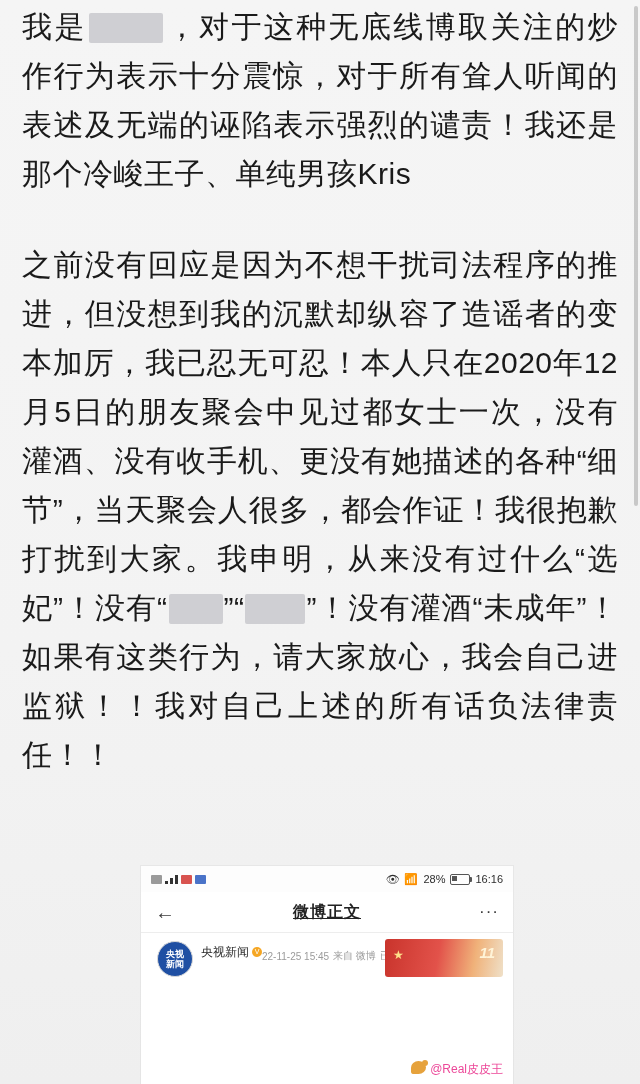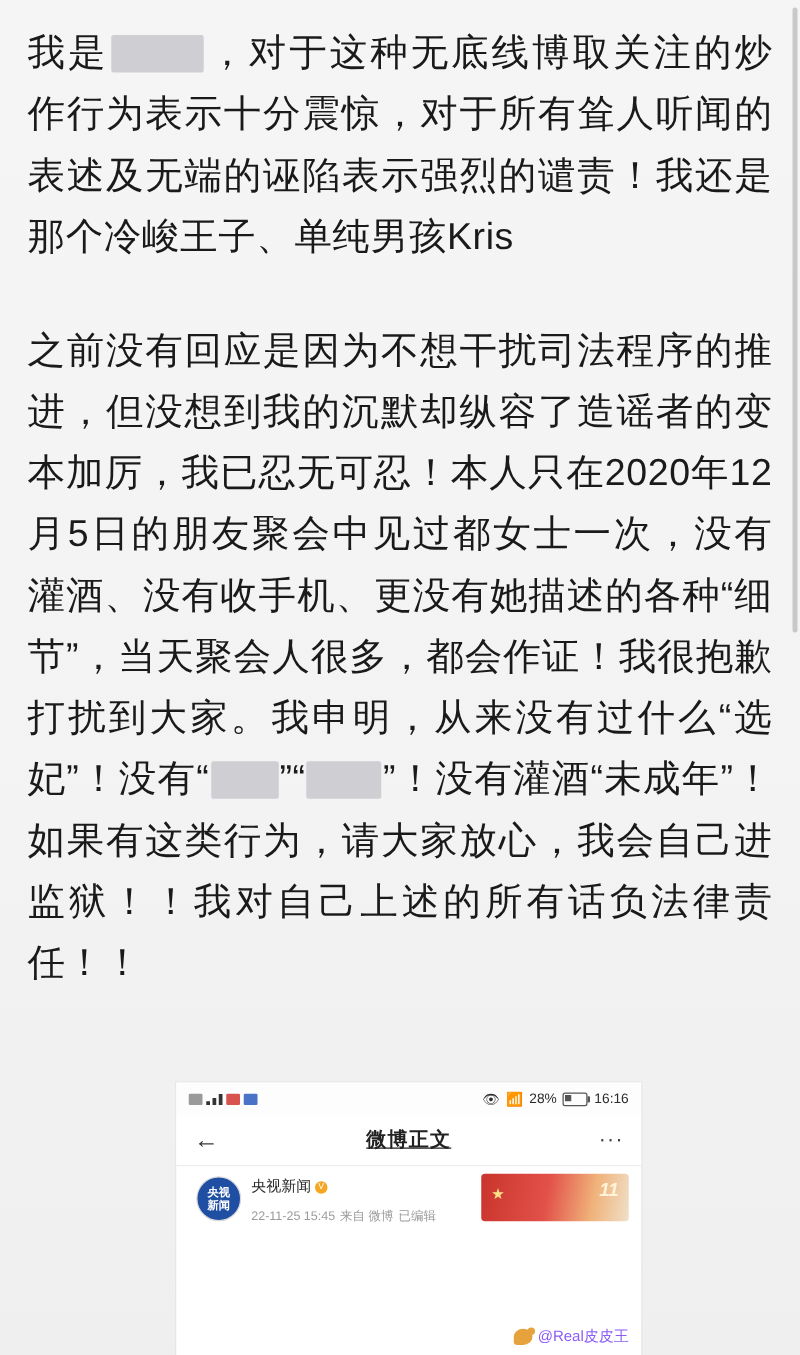--- a/index.html
+++ b/index.html
@@ -34,21 +34,21 @@
     letter-spacing: 0.5px;
     font-family: "Liberation Sans", sans-serif;
   }
   .para {
     margin: 0 0 42px 0;
     text-align: justify;
     text-justify: inter-ideograph;
     word-break: break-all;
   }
   .para.first {
-    margin-top: 18px;
+    margin-top: 2px;
   }
   .redact {
     display: inline-block;
     vertical-align: -6px;
     background: #cfcfd3;
     border-radius: 2px;
     height: 30px;
   }
   .redact.r1 { width: 74px; margin: 0 2px; }
   .redact.r2 { width: 54px; margin: 0 1px; }
@@ -178,21 +178,21 @@
     flex-direction: column;
     align-items: center;
     justify-content: center;
     font-weight: bold;
     flex: none;
     border: 1px solid #d9d9d9;
   }
   .post-meta {
     margin-left: 8px;
     display: flex;
-    flex-direction: column;
+    flex-direction: row;
     justify-content: center;
   }
   .post-author {
     font-size: 12px;
     color: #2b2b2b;
     display: flex;
     align-items: center;
     gap: 3px;
   }
   .verified {
@@ -251,24 +251,23 @@
     word-break: break-all;
   }
   .hash {
     color: #4a77b5;
   }
   .watermark {
     position: absolute;
     right: 10px;
     bottom: 6px;
     display: flex;
-    align-items: center;
     gap: 4px;
     font-size: 12px;
-    color: #8b5cf6;
+    color: #ec4899;
   }
   .wb-logo {
     display: inline-block;
     width: 15px;
     height: 13px;
     border-radius: 50% 50% 50% 20%;
     background: #e6a23c;
     position: relative;
   }
   .wb-logo::after {

